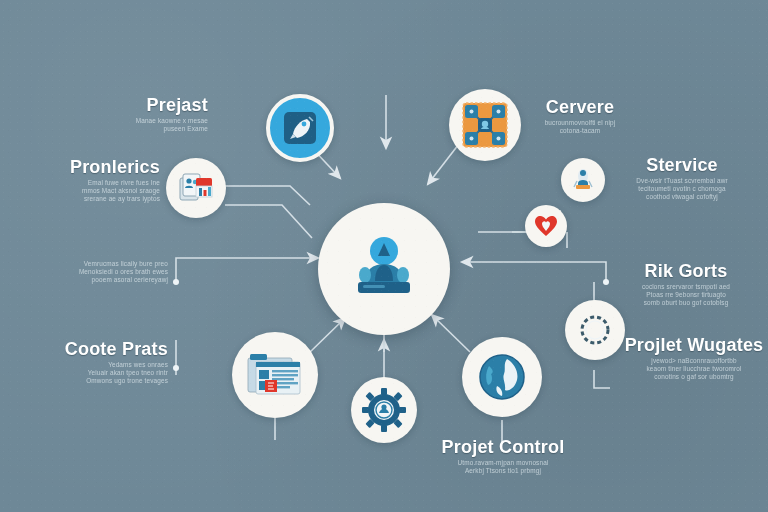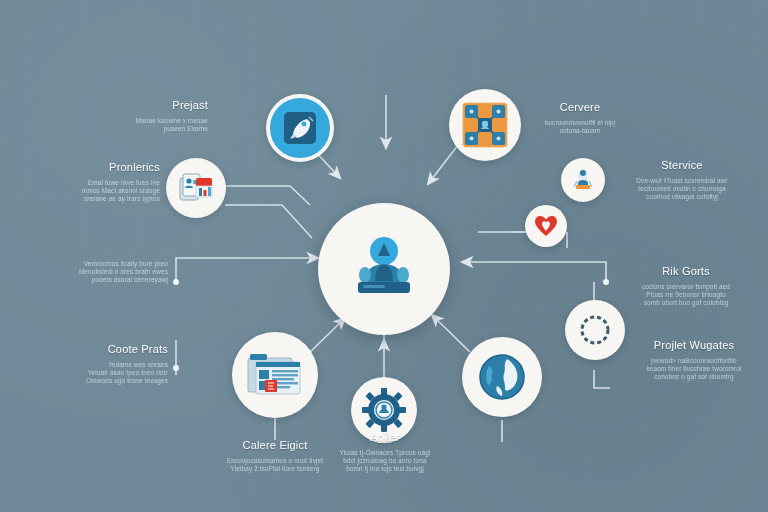--- a/index.html
+++ b/index.html
@@ -47,21 +47,21 @@
 
   
   #hub {
     left: 318px; top: 203px; width: 132px; height: 132px;
     box-shadow: 0 3px 14px rgba(20,40,55,.28);
   }
 
   
   .lbl { position: absolute; }
   .lbl .t {
-    font-size: 11px; font-weight: normal; color: #ffffff;
+    font-size: 18px; font-weight: bold; color: #ffffff;
     letter-spacing: .2px; line-height: 15px;
     text-shadow: 0 1px 1px rgba(30,50,62,.45);
     filter: blur(.35px);
     white-space: nowrap;
   }
   .lbl .d {
     margin-top: 4px;
     font-size: 6.4px; line-height: 8.2px;
     color: rgba(226,236,241,.70);
     filter: blur(.55px);
@@ -205,25 +205,20 @@
         <rect x="12" y="29" width="10" height="9" fill="#2b7fa8"></rect>
         <rect x="25" y="18" width="26" height="2.4" fill="#5fa3c4"></rect>
         <rect x="25" y="22" width="26" height="2.4" fill="#5fa3c4"></rect>
         <rect x="25" y="26" width="22" height="2.4" fill="#5fa3c4"></rect>
         <rect x="25" y="30" width="26" height="2.4" fill="#5fa3c4"></rect>
         <rect x="25" y="34" width="18" height="2.4" fill="#5fa3c4"></rect>
         <rect x="18" y="28" width="12" height="12" fill="#e0372b"></rect>
         <path d="M21,31 L27,31 M21,34 L26,34 M21,37 L27,37" stroke="#fff" stroke-width="1.2"></path>
       </svg>
     </div>
-  </div>
-  <div class="lbl ctr" style="left:195px; top:438px; width:160px;">
-    <div class="t">Calere Eigict</div>
-    <div class="d" style="white-space:pre-line">Encuvjocasumamea o nuot tivjet
-Yieibay 2 tsoPial tiore tsmterg</div>
   </div>
 
   <div class="node" style="left:351px; top:377px; width:66px; height:66px;">
     <div class="inner">
       <svg width="46" height="46" viewBox="0 0 46 46">
         <g fill="#1f6189">
           <circle cx="23" cy="23" r="16"></circle>
           <g>
             <rect x="20" y="1" width="6" height="7" rx="1"></rect>
             <rect x="20" y="38" width="6" height="7" rx="1"></rect>
@@ -235,37 +230,36 @@
             <rect x="34" y="33" width="6" height="7" rx="1" transform="rotate(-45 37 36.5)"></rect>
           </g>
         </g>
         <circle cx="23" cy="23" r="10" fill="#f2f6f8"></circle>
         <circle cx="23" cy="23" r="8" fill="none" stroke="#2b7fa8" stroke-width="1.4"></circle>
         <path d="M18,26 C20,20 26,20 28,26 Z" fill="#2b7fa8"></path>
         <circle cx="23" cy="20" r="2.6" fill="#2b7fa8"></circle>
       </svg>
     </div>
   </div>
-  <div class="lbl ctr" style="left:304px; top:430px; width:162px;">
-    <div class="t">Agiler</div>
-    <div class="d" style="white-space:pre-line">Ykoas tj-Ownaces Tprous oagi
-bdci jcznoiowg bo aoro tona
-bomn tj tna tojs tesi bolvgj</div>
-  </div>
 
   <div class="node" style="left:462px; top:337px; width:80px; height:80px;">
     <div class="inner">
       <svg width="50" height="50" viewBox="0 0 50 50">
         <circle cx="25" cy="25" r="22" fill="#2b7fa8"></circle>
         <path d="M12,14 C9,19 8,27 11,33 C15,32 16,26 14,22 C17,21 16,17 12,14 Z" fill="#4aa9cc"></path>
         <path d="M30,7 C26,12 29,17 27,22 C25,27 29,31 28,38 C31,40 38,36 40,28 C42,20 37,11 30,7 Z" fill="#eaf3f7"></path>
         <path d="M20,34 C18,38 21,43 25,44 C26,40 24,36 20,34 Z" fill="#eaf3f7"></path>
         <circle cx="25" cy="25" r="22" fill="none" stroke="#1f6189" stroke-width="1.5"></circle>
       </svg>
     </div>
+  </div>
+  <div class="lbl ctr" style="left:420px; top:440px; width:166px;">
+    <div class="t">Projet Control</div>
+    <div class="d" style="white-space:pre-line">Utmo.ravam-mjpan movnosnal
+Aerkbj Ttsons tio1 prbmgj</div>
   </div>
 
   <div class="node" style="left:449px; top:89px; width:72px; height:72px;">
     <div class="inner">
       <svg width="46" height="46" viewBox="0 0 46 46">
         <rect x="1" y="1" width="44" height="44" rx="3" fill="#eb9840"></rect>
         <rect x="1" y="1" width="44" height="44" rx="3" fill="none" stroke="#f3b46f" stroke-width="1.4" stroke-dasharray="2.5 2"></rect>
         <path d="M11,11 L35,35 M35,11 L11,35" stroke="#3a6f8c" stroke-width="2.2"></path>
         <rect x="3" y="3" width="13" height="13" rx="2.5" fill="#2b7fa8"></rect>
         <rect x="30" y="3" width="13" height="13" rx="2.5" fill="#2b7fa8"></rect>

